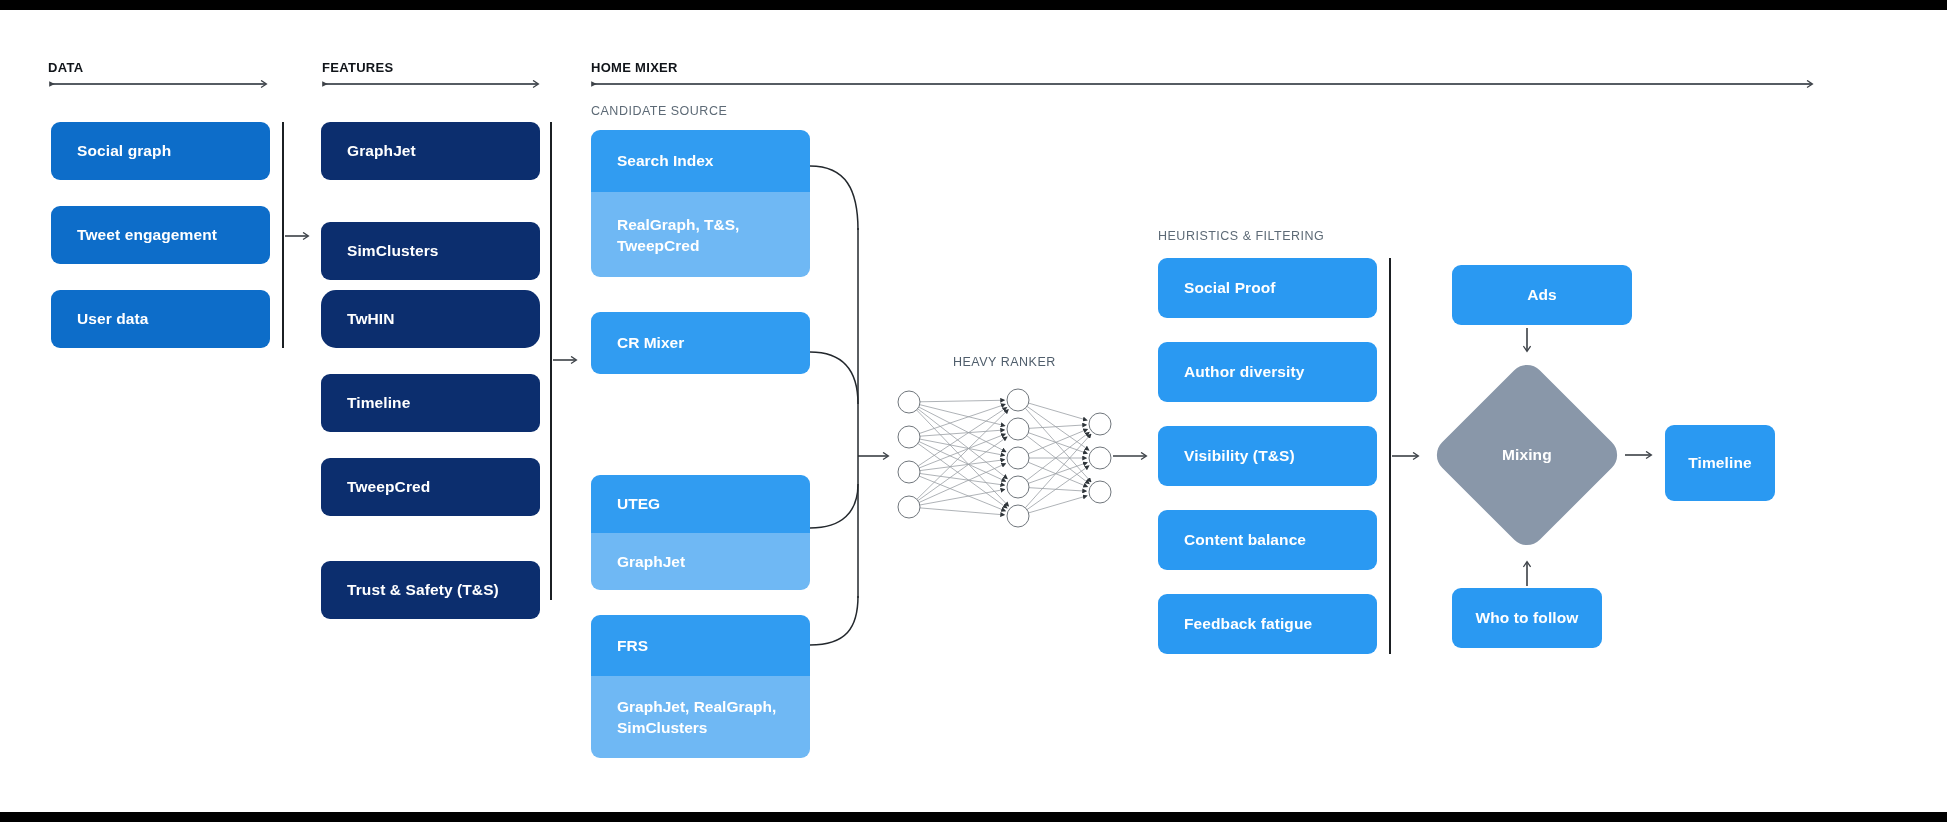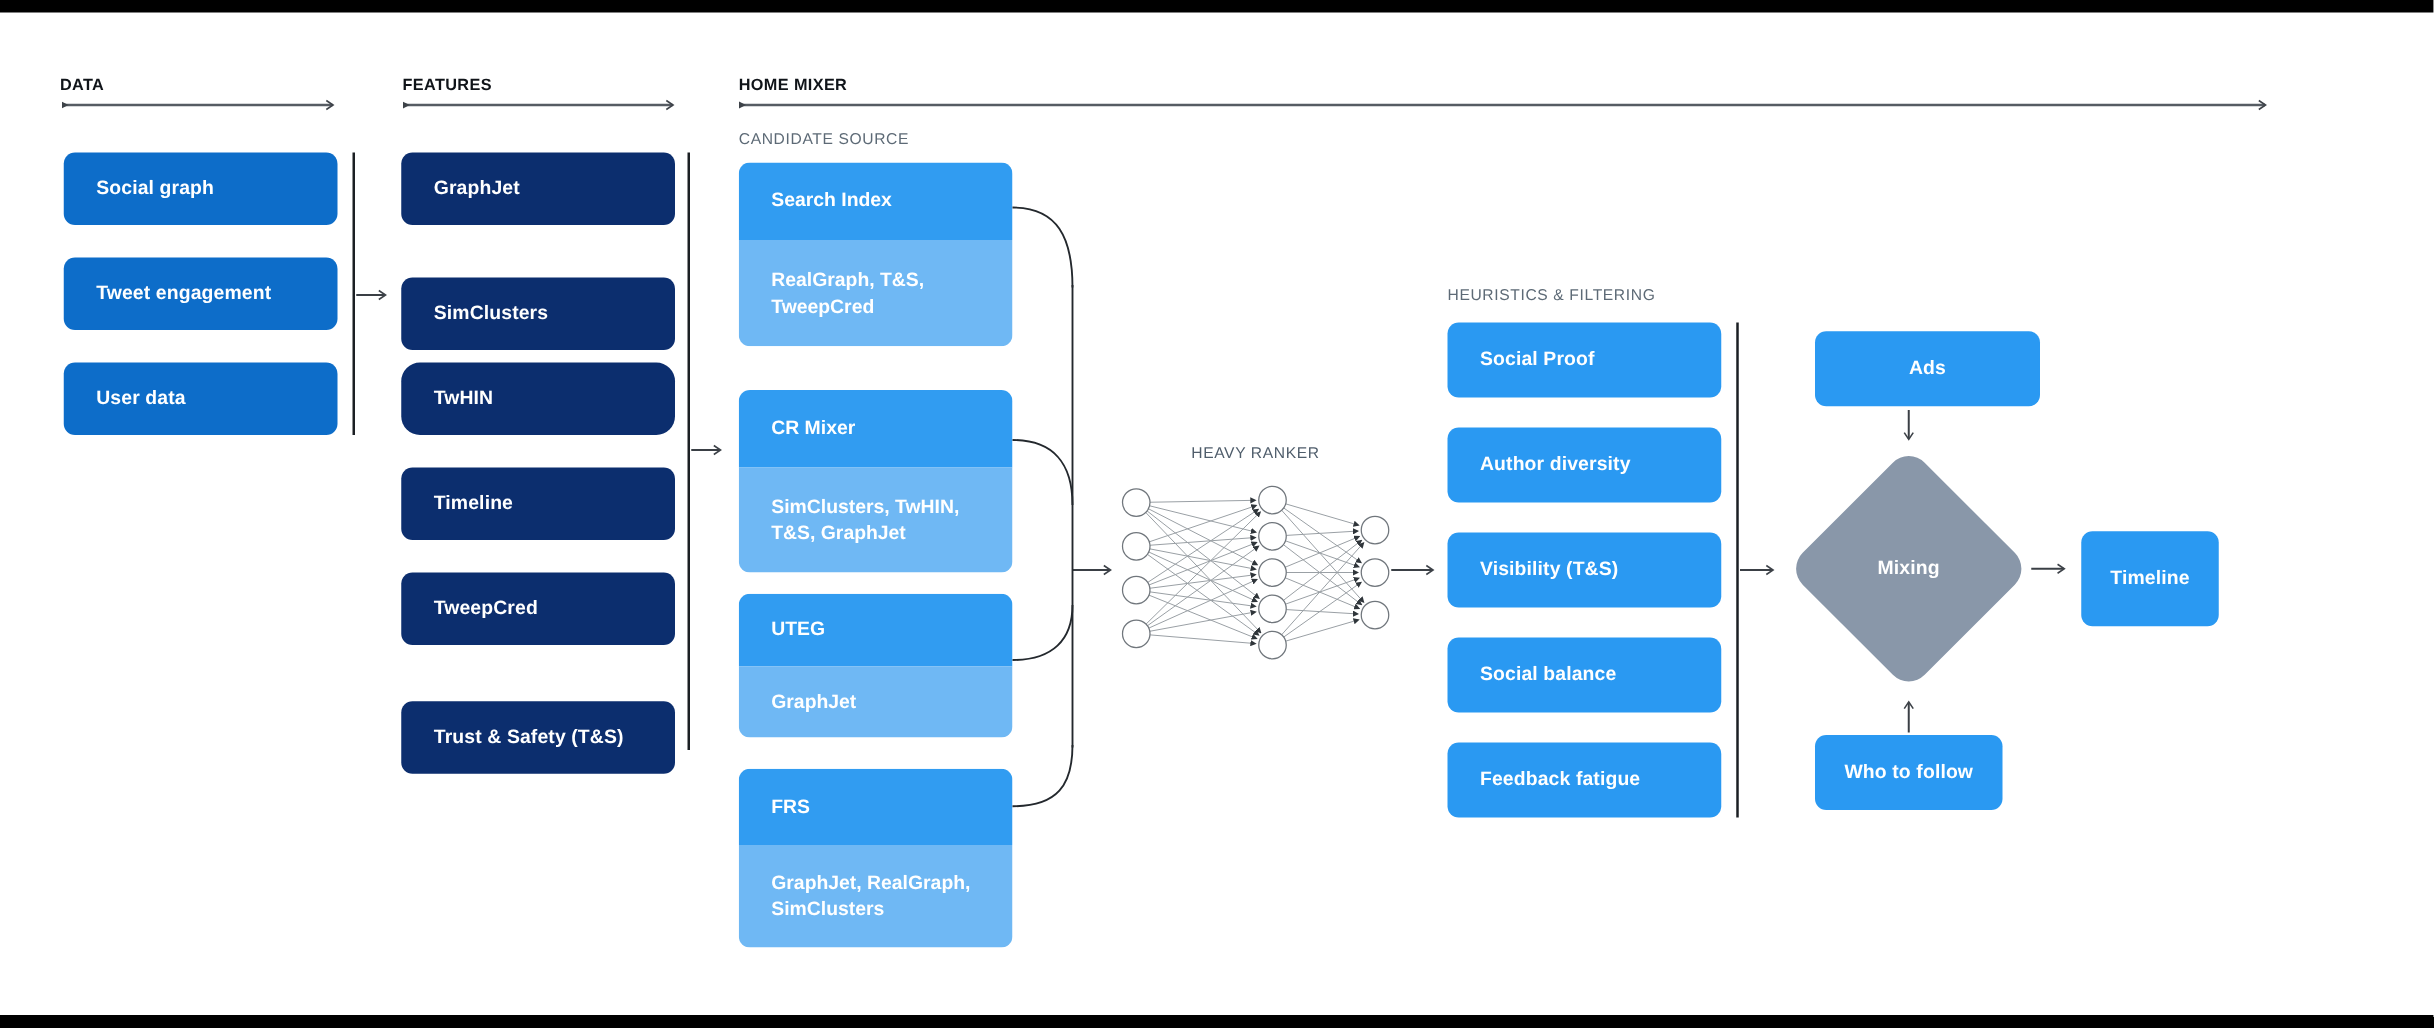--- a/index.html
+++ b/index.html
@@ -75,35 +75,34 @@
   <div class="box feat-box" style="top:374px;">Timeline</div>
   <div class="box feat-box" style="top:458px;">TweepCred</div>
   <div class="box feat-box" style="top:542px;margin-top:19px;">Trust &amp; Safety (T&amp;S)</div>
 
   <div class="cand-group" style="top:130px;">
     <div class="cand-head" style="height:62px;">Search Index</div>
     <div class="cand-sub" style="height:85px;">RealGraph, T&amp;S, TweepCred</div>
   </div>
   <div class="cand-group" style="top:312px;">
     <div class="cand-head" style="height:62px;">CR Mixer</div>
-    <div class="cand-sub" style="height:84px;">SimClusters, TwHIN, T&amp;S, GraphJet</div>
   </div>
   <div class="cand-group" style="top:475px;">
     <div class="cand-head" style="height:58px;">UTEG</div>
     <div class="cand-sub" style="height:57px;">GraphJet</div>
   </div>
   <div class="cand-group" style="top:615px;">
     <div class="cand-head" style="height:61px;">FRS</div>
     <div class="cand-sub" style="height:82px;">GraphJet, RealGraph, SimClusters</div>
   </div>
 
   <div class="box heur-box" style="top:258px;">Social Proof</div>
   <div class="box heur-box" style="top:342px;">Author diversity</div>
   <div class="box heur-box" style="top:426px;">Visibility (T&amp;S)</div>
-  <div class="box heur-box" style="top:510px;">Social balance</div>
+  <div class="box heur-box" style="top:510px;">Content balance</div>
   <div class="box heur-box" style="top:594px;">Feedback fatigue</div>
 
   <div class="box centered" style="background:var(--c-process,#2a99f2);left:1452px;top:265px;width:180px;height:60px;">Ads</div>
   <div class="diamond">
     <span>Mixing</span>
   </div>
   <div class="box centered" style="background:var(--c-process,#2a99f2);left:1452px;top:588px;width:150px;height:60px;">Who to follow</div>
   <div class="box centered" style="background:var(--c-process,#2a99f2);left:1665px;top:425px;width:110px;height:76px;">Timeline</div>
 
   <svg class="overlay" width="1947" height="822">

